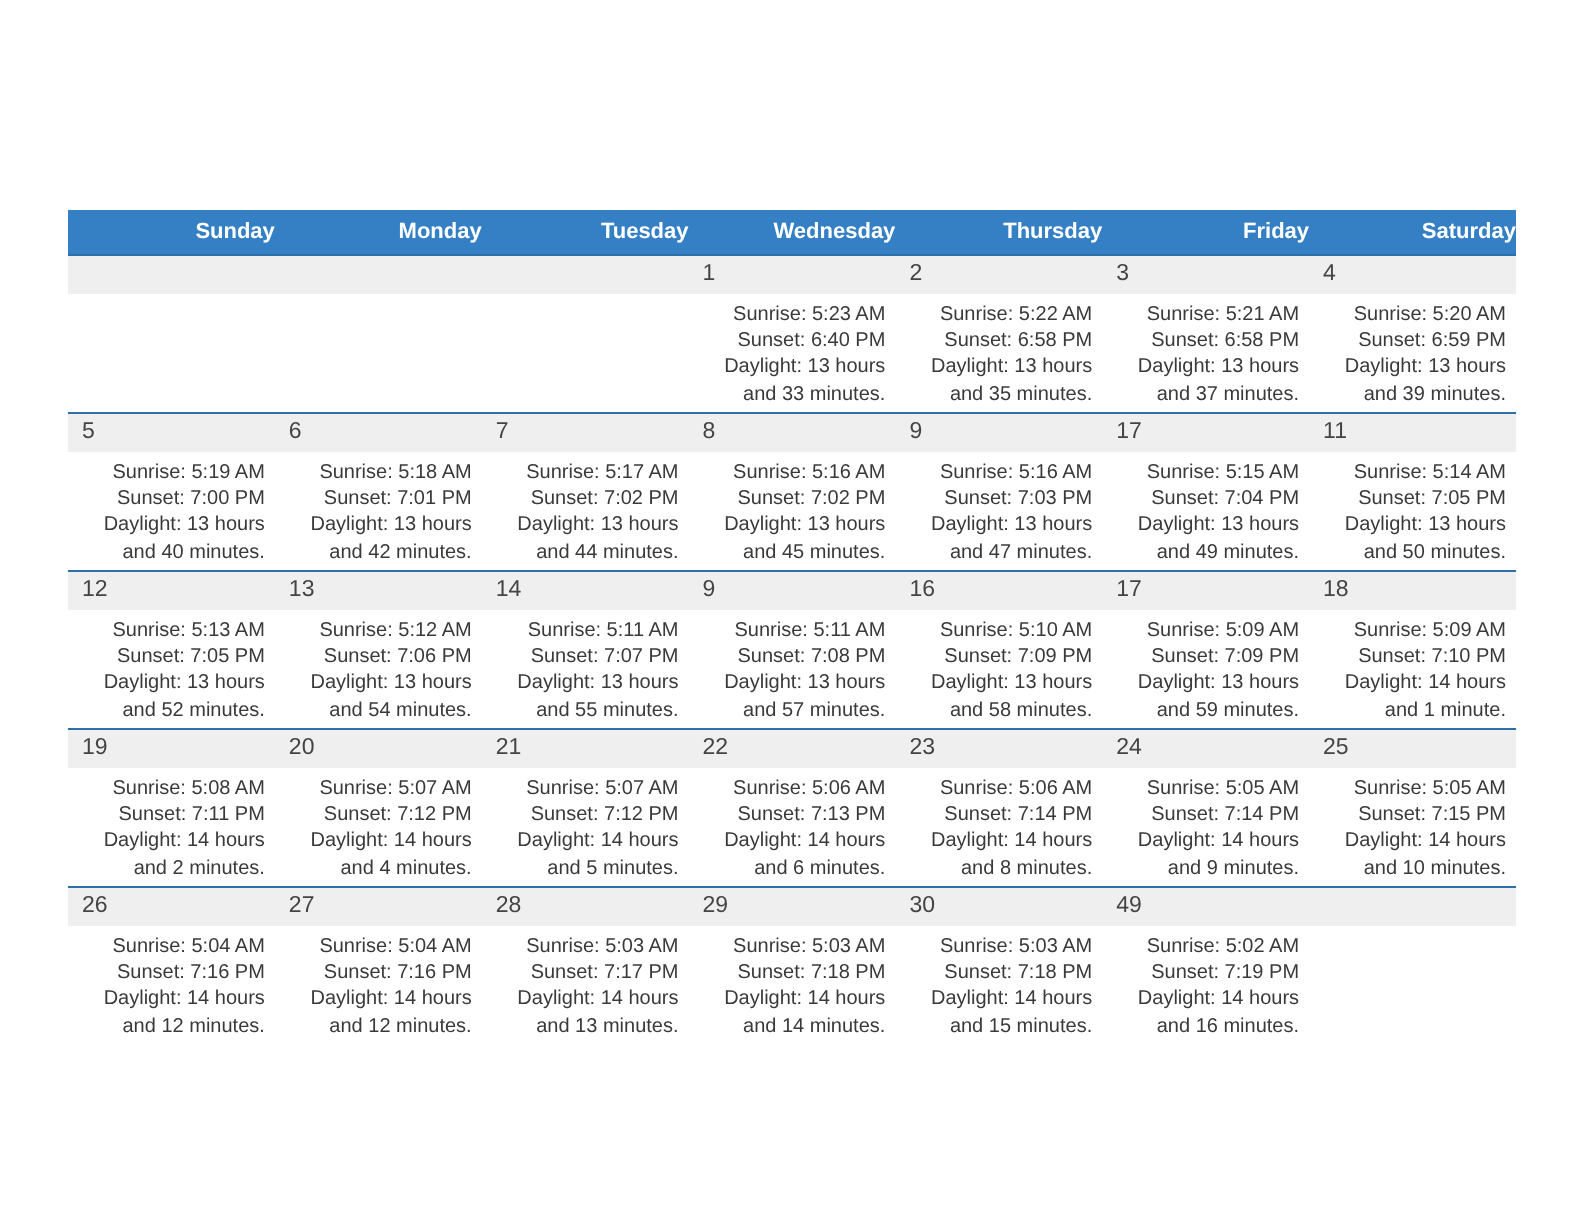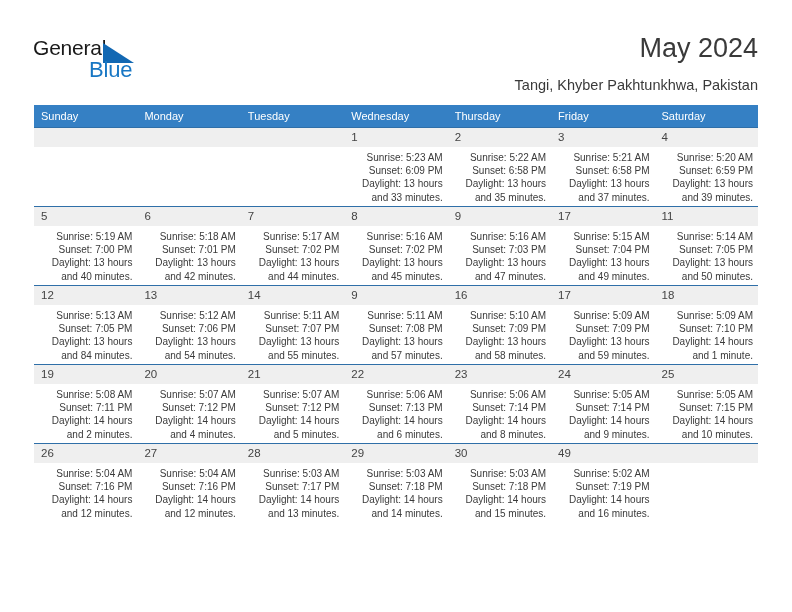--- a/index.html
+++ b/index.html
@@ -91,22 +91,22 @@
     left: 34px;
     top: 105px;
     width: 724px;
     border-collapse: collapse;
     table-layout: fixed;
   }
   .calendar th {
     background: #3580c4;
     color: #ffffff;
     font-size: 11px;
-    font-weight: normal;
-    text-align: left;
+    font-weight: bold;
+    text-align: right;
     padding: 5px 0 5px 7px;
     height: 11px;
     border: none;
     font-family: "Liberation Sans", sans-serif;
   }
   .calendar td {
     width: 103.4px;
     height: 78px;
     vertical-align: top;
     padding: 0;
@@ -144,29 +144,20 @@
   }
   .cell-empty .cell-body {
     visibility: hidden;
   }
 </style>
 </head>
 <body>
 
 <div class="page">
 
-  <div class="header">
-    <div class="logo">
-      <span class="logo-general">General</span>
-      <span class="logo-triangle"></span>
-      <span class="logo-blue">Blue</span>
-    </div>
-    <div class="title">May 2024</div>
-    <div class="subtitle">Tangi, Khyber Pakhtunkhwa, Pakistan</div>
-  </div>
 
   <table class="calendar">
     <thead>
       <tr id="weekday-row">
           <th>Sunday</th>
           <th>Monday</th>
           <th>Tuesday</th>
           <th>Wednesday</th>
           <th>Thursday</th>
           <th>Friday</th>
@@ -206,21 +197,21 @@
                 <div></div>
                 <div></div>
               </div>
             </div>
           </td>
           <td>
             <div class="cell-inner">
               <div class="daynum-band">1</div>
               <div class="cell-body">
                 <div>Sunrise: 5:23 AM</div>
-                <div>Sunset: 6:09 PM</div>
+                <div>Sunset: 6:40 PM</div>
                 <div>Daylight: 13 hours</div>
                 <div>and 33 minutes.</div>
               </div>
             </div>
           </td>
           <td>
             <div class="cell-inner">
               <div class="daynum-band">2</div>
               <div class="cell-body">
                 <div>Sunrise: 5:22 AM</div>
@@ -333,21 +324,21 @@
           </td>
         </tr>
         <tr>
           <td>
             <div class="cell-inner">
               <div class="daynum-band">12</div>
               <div class="cell-body">
                 <div>Sunrise: 5:13 AM</div>
                 <div>Sunset: 7:05 PM</div>
                 <div>Daylight: 13 hours</div>
-                <div>and 84 minutes.</div>
+                <div>and 52 minutes.</div>
               </div>
             </div>
           </td>
           <td>
             <div class="cell-inner">
               <div class="daynum-band">13</div>
               <div class="cell-body">
                 <div>Sunrise: 5:12 AM</div>
                 <div>Sunset: 7:06 PM</div>
                 <div>Daylight: 13 hours</div>

